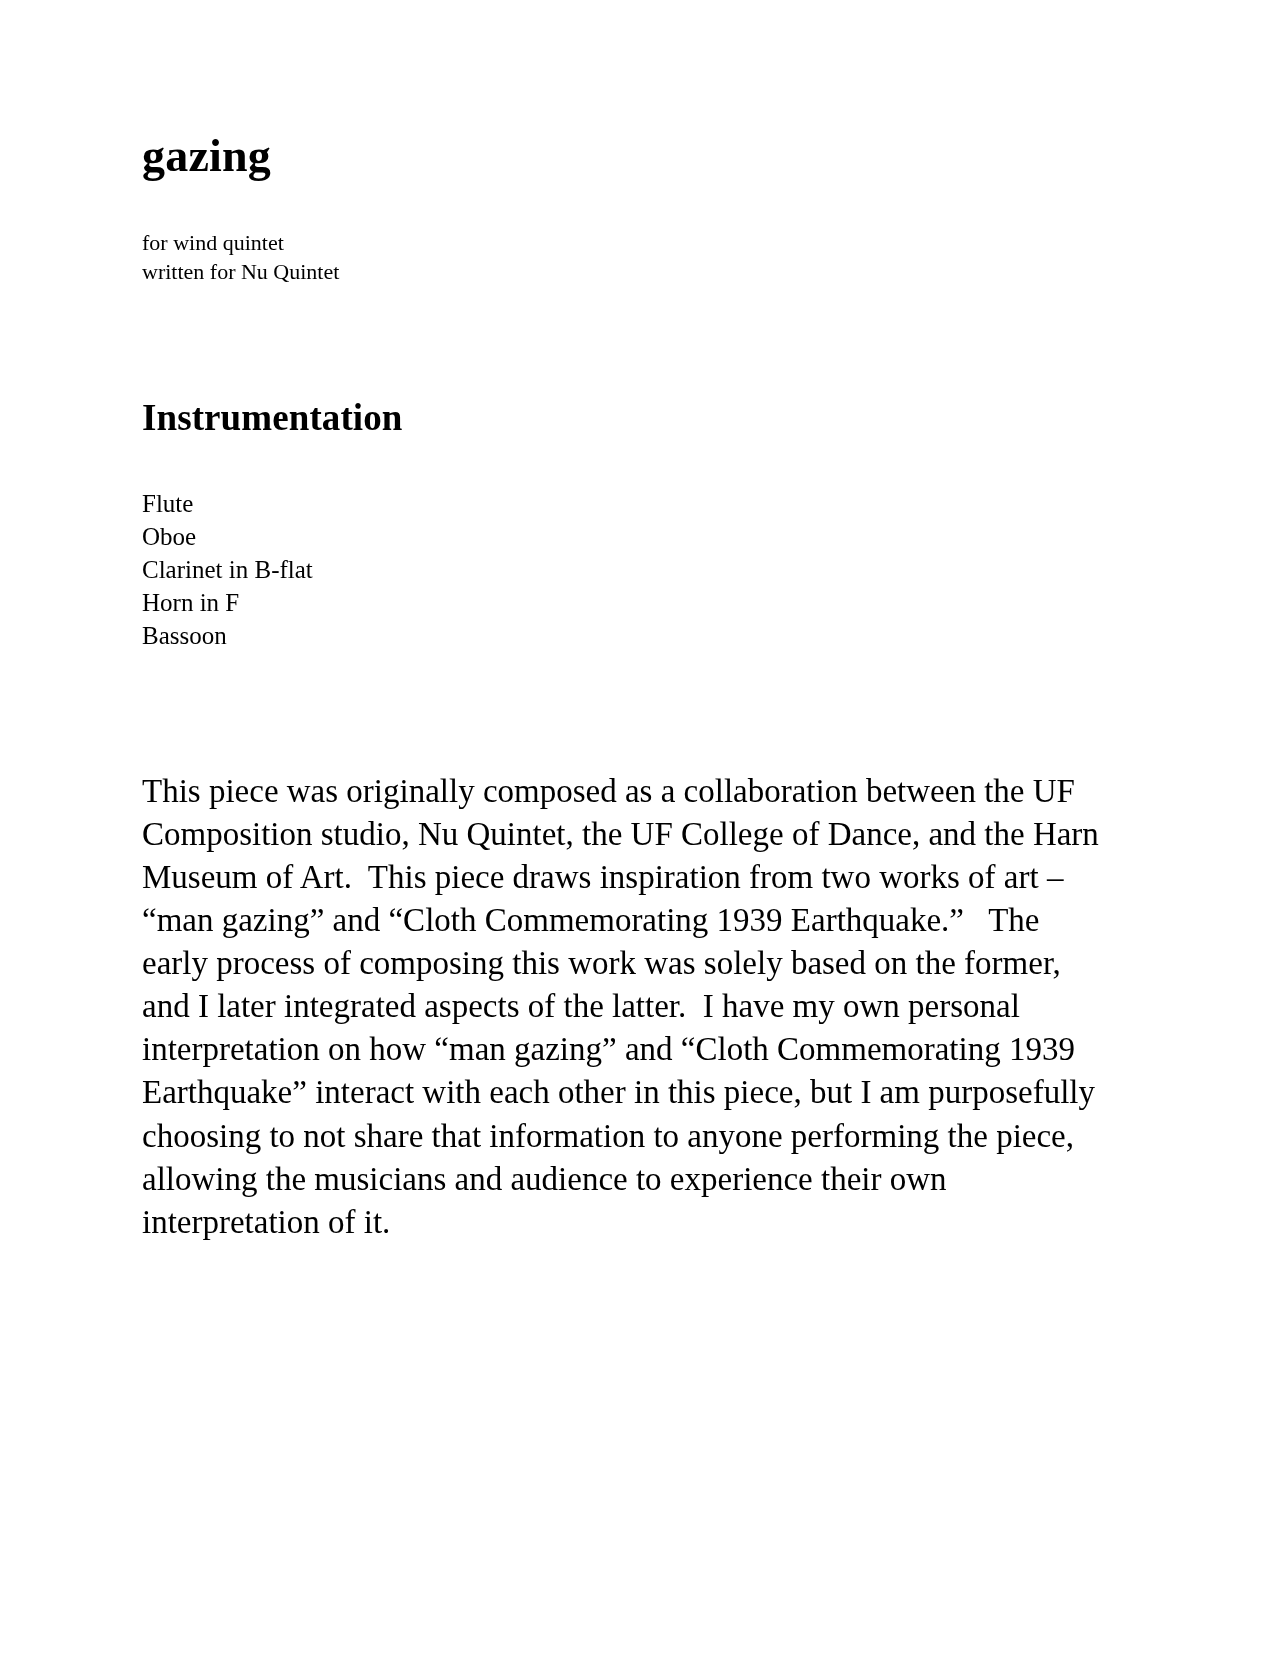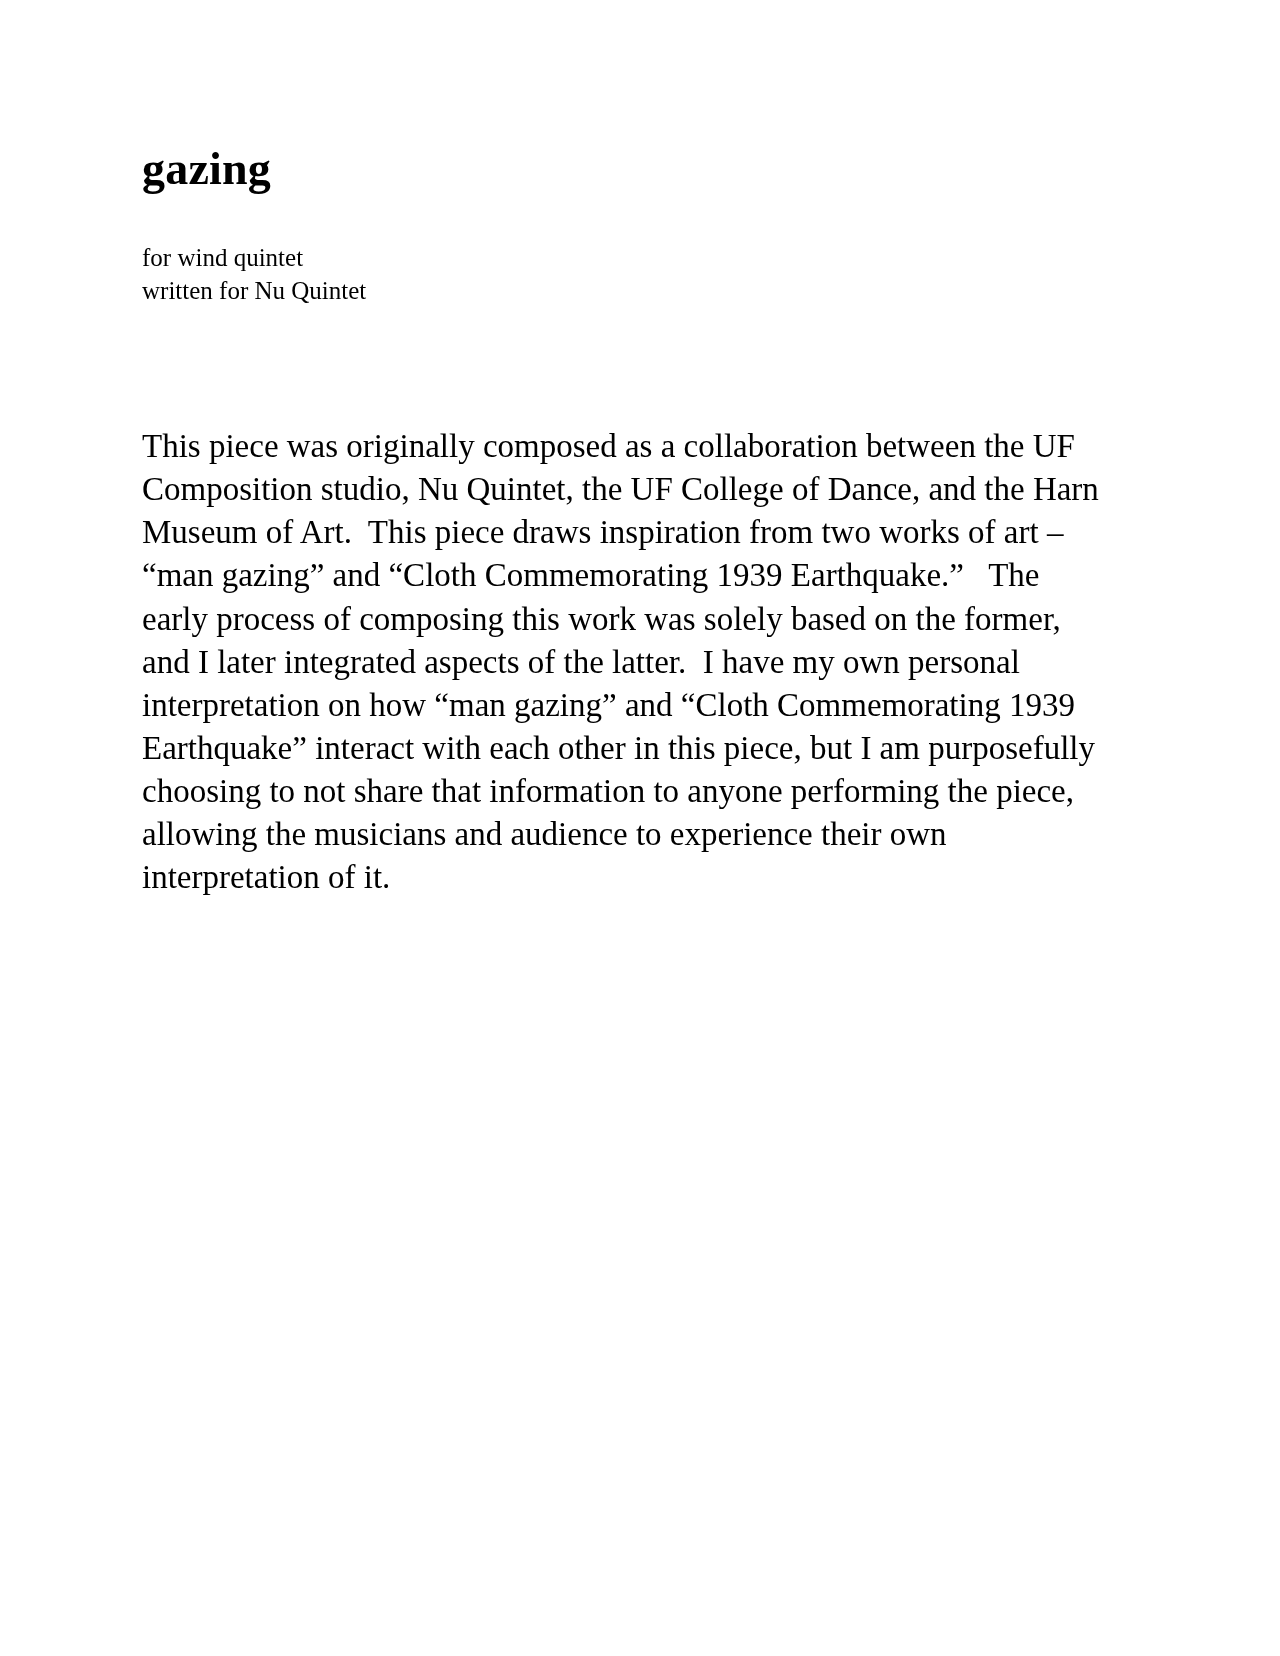--- a/index.html
+++ b/index.html
@@ -15,42 +15,41 @@
     font-family: "Liberation Serif", "DejaVu Serif", serif;
     color: #000000;
     -webkit-font-smoothing: antialiased;
   }
 
   .page {
     position: absolute;
     inset: 0;
     background: #ffffff;
     padding: 4px;
-    margin-top: 13px;
   }
 
   .content {
     position: absolute;
     left: 142px;
     top: 132px;
     width: 970px;
   }
 
   
   .doc-title {
     font-size: 46px;
     font-weight: bold;
     line-height: 1.05;
     letter-spacing: 0.2px;
     margin: 0 0 0 0;
   }
 
   .subtitle-block {
     margin-top: 48px;
-    font-size: 25px;
+    font-size: 22px;
     line-height: 1.32;
   }
   .subtitle-line { display: block; }
 
   
   .section-heading {
     font-size: 37px;
     font-weight: bold;
     line-height: 1.1;
     margin: 0;
@@ -87,20 +86,31 @@
 <div class="page">
   <div class="content">
 
     <h1 class="doc-title">gazing</h1>
 
     <div class="subtitle-block">
       <span class="subtitle-line">for wind quintet</span>
       <span class="subtitle-line">written for Nu Quintet</span>
     </div>
 
+    <section id="instrumentation-section">
+      <h2 class="section-heading">Instrumentation</h2>
+
+      <ul id="instrument-list" class="instrument-list">
+        <li class="instrument-item">Flute</li>
+        <li class="instrument-item">Oboe</li>
+        <li class="instrument-item">Clarinet in B-flat</li>
+        <li class="instrument-item">Horn in F</li>
+        <li class="instrument-item">Bassoon</li>
+      </ul>
+    </section>
 
     <section id="program-notes-section">
 
       <p class="body-paragraph">This piece was originally composed as a collaboration between the UF Composition studio, Nu Quintet, the UF College of Dance, and the Harn Museum of Art.  This piece draws inspiration from two works of art – “man gazing” and “Cloth Commemorating 1939 Earthquake.”   The early process of composing this work was solely based on the former, and I later integrated aspects of the latter.  I have my own personal interpretation on how “man gazing” and “Cloth Commemorating 1939 Earthquake” interact with each other in this piece, but I am purposefully choosing to not share that information to anyone performing the piece, allowing the musicians and audience to experience their own interpretation of it.</p>
     </section>
 
   </div>
 </div>
 
 </body></html>

